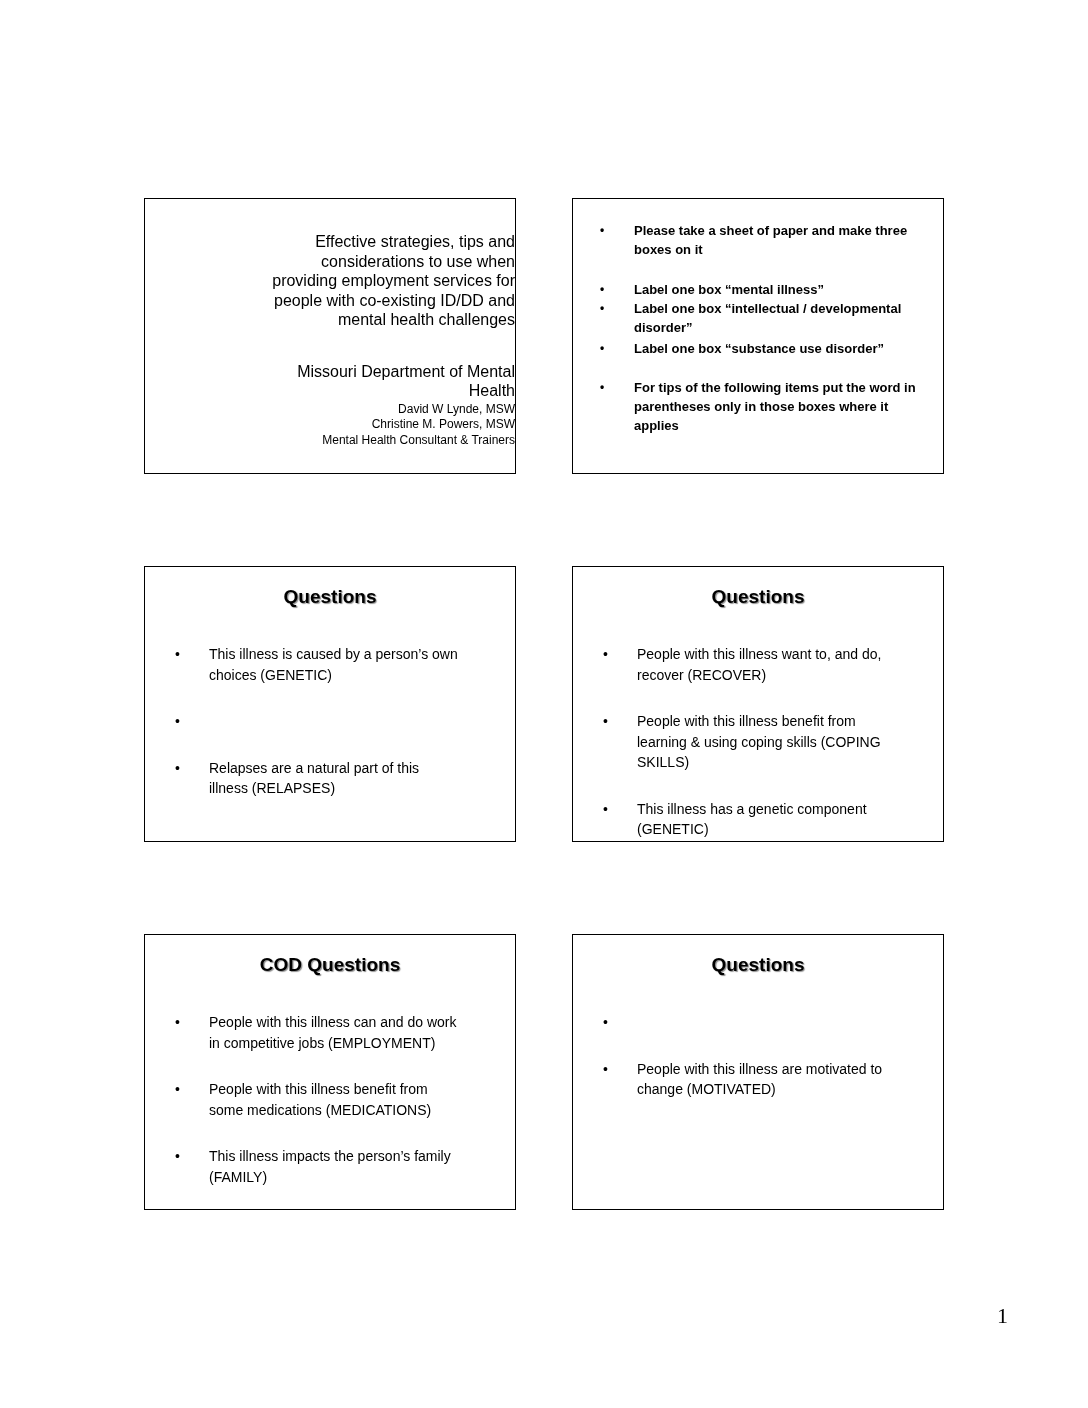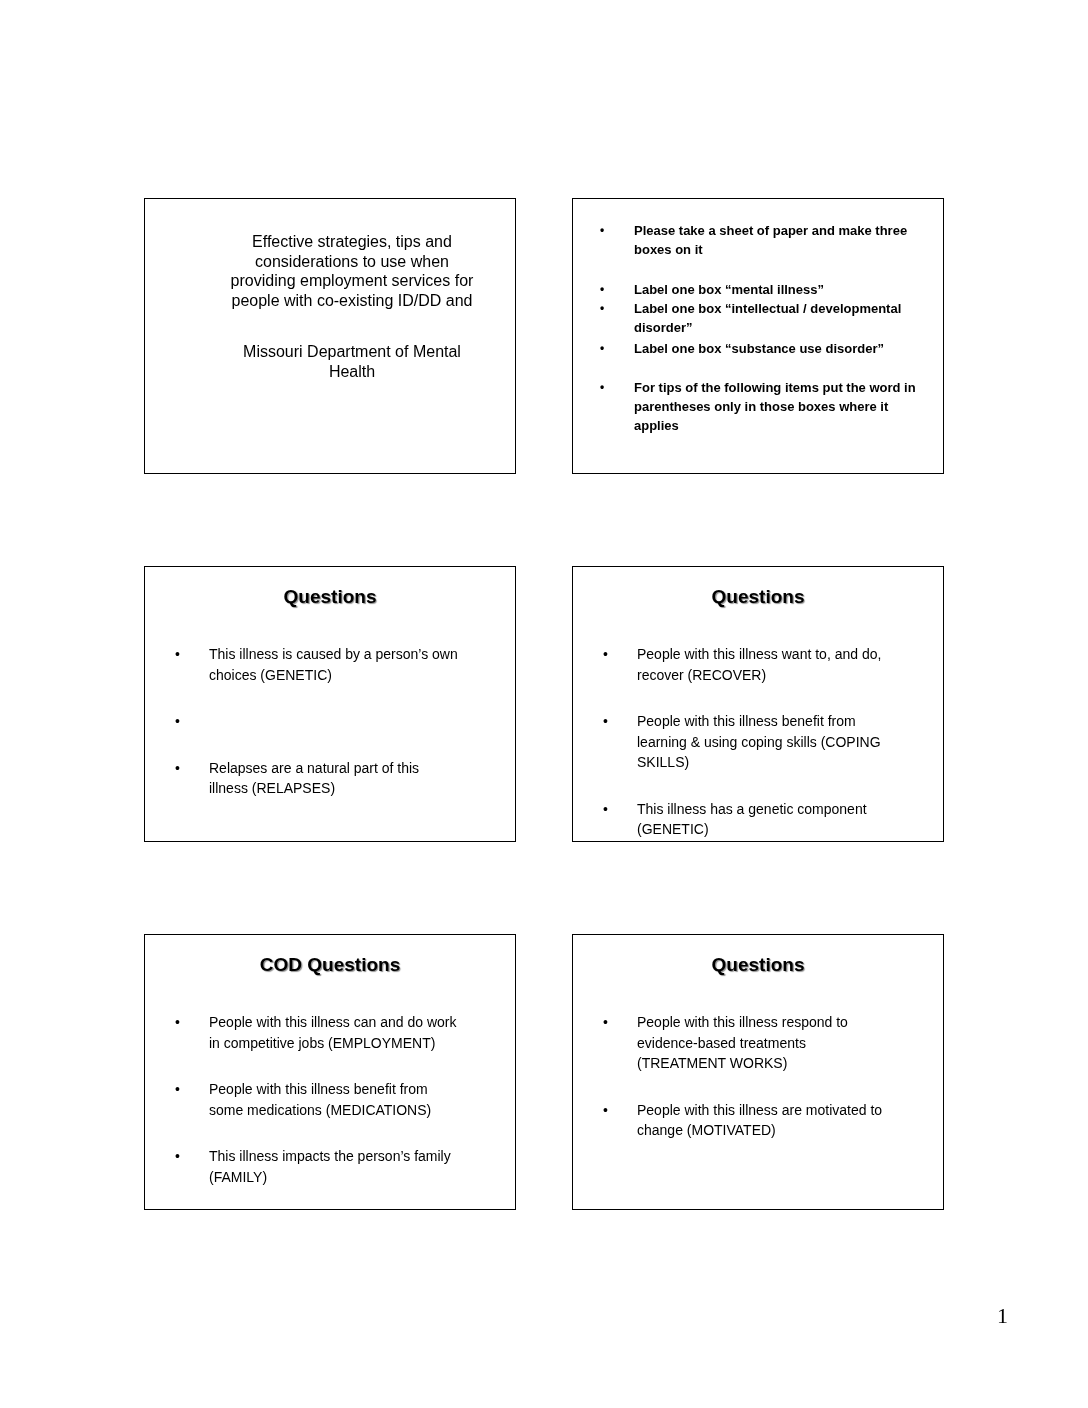--- a/index.html
+++ b/index.html
@@ -19,21 +19,21 @@
     grid-auto-rows: 276px;
     column-gap: 56px;
     row-gap: 92px;
   }
   .slide {
     border: 1.5px solid #000000;
     background: #ffffff;
     overflow: hidden;
   }
   
-  .title-slide { text-align: center; padding-top: 33px; padding-left: 44px; }
+  .title-slide { text-align: right; padding-top: 33px; padding-left: 44px; }
   .ts-title .line { font-size: 16px; line-height: 19.5px; white-space: nowrap; }
   .ts-subtitle { margin-top: 32px; }
   .ts-subtitle .line { font-size: 16px; line-height: 19.5px; white-space: nowrap; }
   .ts-credits { margin-top: 1px; }
   .ts-credits .line { font-size: 12px; line-height: 15.5px; white-space: nowrap; }
   
   .slide-title {
     text-align: center;
     font-size: 19px;
     font-weight: bold;
@@ -70,25 +70,31 @@
 
 <div class="sheet">
   <div class="grid">
 
     <section class="slide title-slide">
       <div class="ts-title">
         <div class="line">Effective strategies, tips and</div>
         <div class="line">considerations to use when</div>
         <div class="line">providing employment services for</div>
         <div class="line">people with co-existing ID/DD and</div>
+        <div class="line">mental health challenges</div>
       </div>
       <div class="ts-subtitle">
         <div class="line">Missouri Department of Mental</div>
         <div class="line">Health</div>
       </div>
+      <div class="ts-credits">
+        <div class="line">David W Lynde, MSW</div>
+        <div class="line">Christine M. Powers, MSW</div>
+        <div class="line">Mental Health Consultant &amp; Trainers</div>
+      </div>
     </section>
 
     <section class="slide exercise-slide">
       <ul class="bullets">
         <li class="bullet gap-lg">
           <span class="dot">•</span>
           <span class="txt">
             <span class="line">Please take a sheet of paper and make three</span>
             <span class="line">boxes on it</span>
           </span>
@@ -199,25 +205,20 @@
           </span>
         </li>
       </ul>
     </section>
 
     <section class="slide content-slide">
       <div class="slide-title">Questions</div>
       <ul class="bullets">
         <li class="bullet">
           <span class="dot">•</span>
-          <span class="txt">
-            <span class="line">People with this illness respond to</span>
-            <span class="line">evidence-based treatments</span>
-            <span class="line">(TREATMENT WORKS)</span>
-          </span>
         </li>
         <li class="bullet">
           <span class="dot">•</span>
           <span class="txt">
             <span class="line">People with this illness are motivated to</span>
             <span class="line">change (MOTIVATED)</span>
           </span>
         </li>
       </ul>
     </section>

